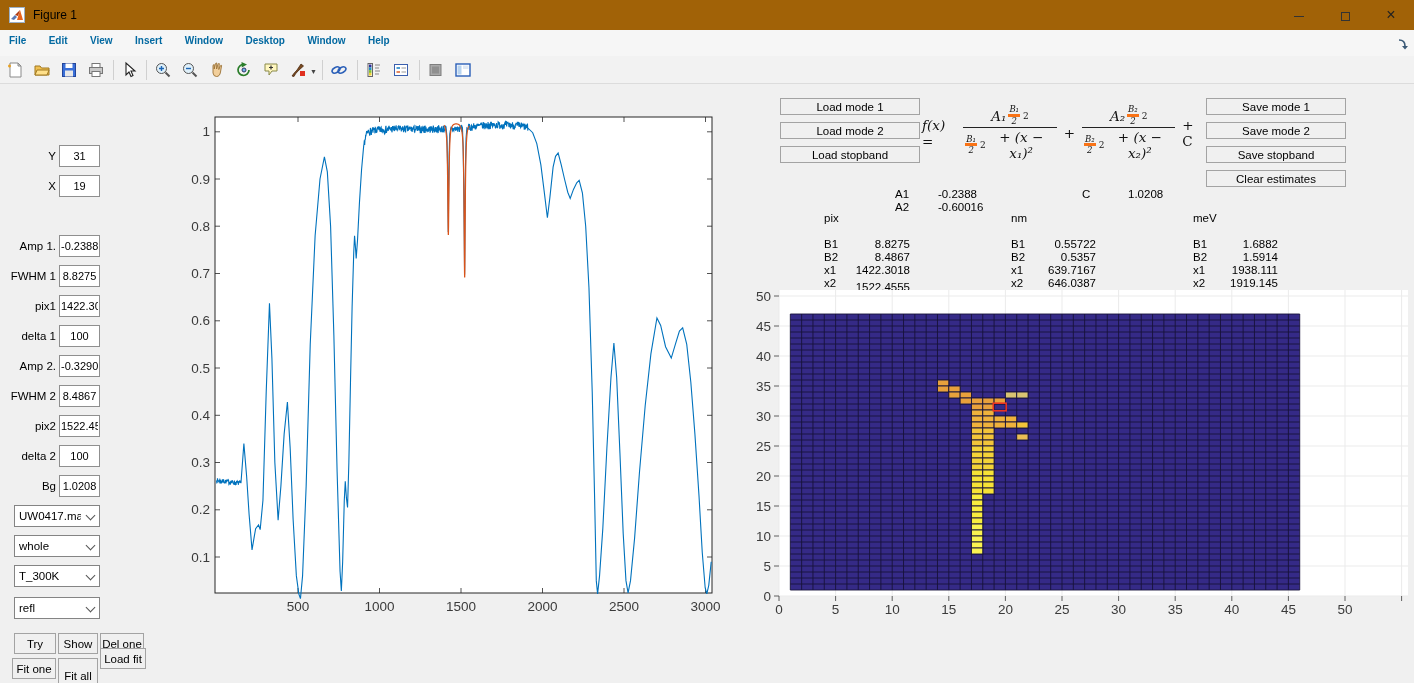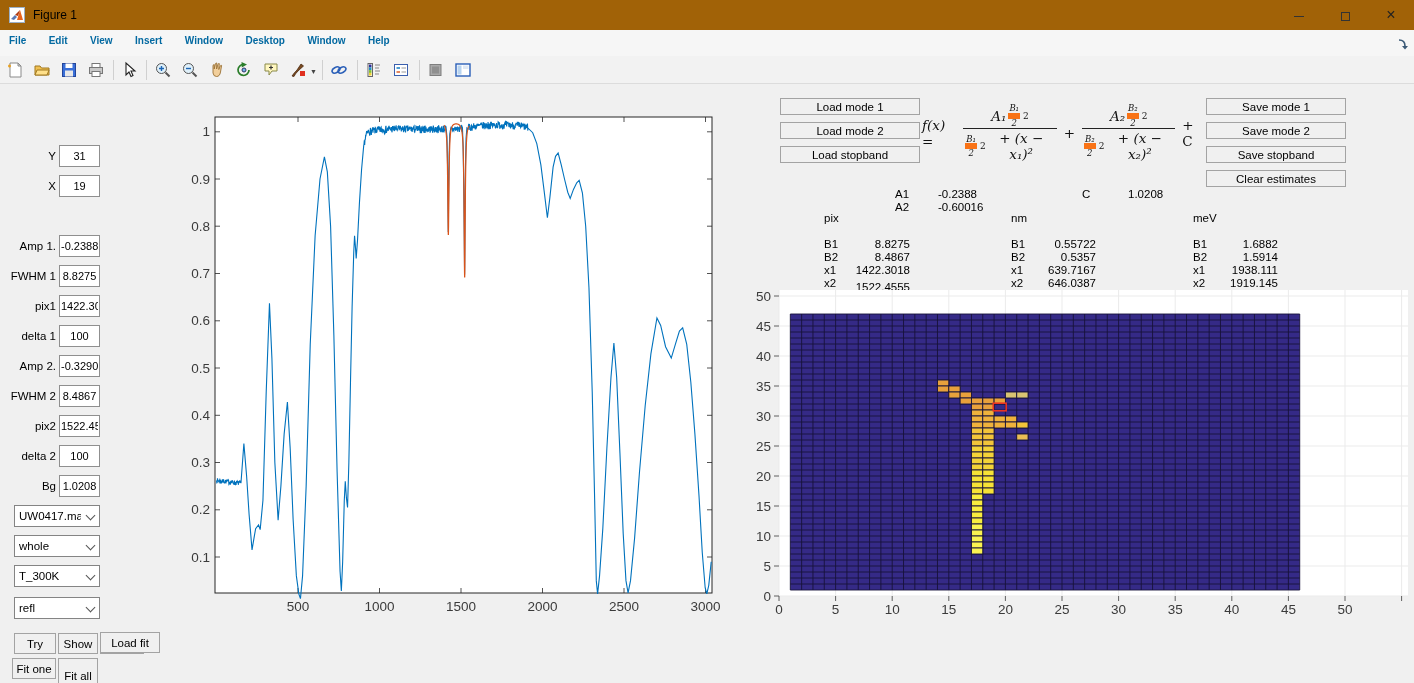--- a/index.html
+++ b/index.html
@@ -41,21 +41,21 @@
   .param-text { position:absolute; font-size:11.5px; color:#000; white-space:nowrap; }
   .num-right { text-align:right; }
 
   
   #formula { position:absolute; left:922px; top:101px; width:290px; height:64px; display:flex; align-items:center;
              font-family:"DejaVu Serif",serif; font-style:italic; font-size:13.5px; color:#111; }
   .bigfrac { display:inline-flex; flex-direction:column; text-align:center; margin:0 3px; }
   .fnum { border-bottom:1px solid #222; padding:0 5px 1px 5px; display:flex; align-items:center; justify-content:center; }
   .fden { padding-top:1px; display:flex; align-items:center; justify-content:center; }
   .sfrac { display:inline-flex; flex-direction:column; font-size:8.5px; line-height:1.05; text-align:center; margin:0 2px; font-style:italic; }
-  .sfrac .sn { border-bottom:6px solid #f97316; padding:0 1px; }
+  .sfrac .sn { border-bottom:3px solid #f97316; padding:0 1px; }
   #formula sup { font-size:9px; margin-left:1px; font-style:normal; }
   .fop { margin:0 4px; font-style:normal; }
 
   svg text { font-family:"Liberation Sans",sans-serif; }
 </style>
 </head>
 <body>
 
 <div id="window">
 
@@ -211,21 +211,21 @@
     <div class="lp-drop" style="top:597px">
       <span class="val">refl</span>
         <span class="chev"></span>
     </div>
 
     <div class="btn" style="left:14px;top:633px;width:42px;height:21px">Try</div>
     <div class="btn" style="left:58px;top:633px;width:40px;height:21px">Show</div>
     <div class="btn" style="left:100px;top:633px;width:44px;height:21px">Del one</div>
     <div class="btn" style="left:12px;top:658px;width:44px;height:21px">Fit one</div>
     <div class="btn" style="left:58px;top:658px;width:40px;height:36px">Fit all</div>
-    <div class="btn" style="left:100px;top:632px;width:60px;height:21px">Load fit</div>
+    <div class="btn" style="left:100px;top:648px;width:46px;height:21px">Load fit</div>
   </div>
 
   <svg id="spectrum-svg" style="position:absolute;left:185px;top:95px" width="545" height="535" viewBox="0 0 545 535">
       <rect x="30" y="22" width="497" height="476" fill="#ffffff" stroke="#262626" stroke-width="1"></rect>
       <line x1="113.0" y1="498" x2="113.0" y2="493" stroke="#262626" stroke-width="0.8"></line>
       <line x1="113.0" y1="22" x2="113.0" y2="27" stroke="#262626" stroke-width="0.8"></line>
       <text x="113.0" y="516" text-anchor="middle" font-size="13.5" fill="#3b3b3b">500</text>
       <line x1="194.5" y1="498" x2="194.5" y2="493" stroke="#262626" stroke-width="0.8"></line>
       <line x1="194.5" y1="22" x2="194.5" y2="27" stroke="#262626" stroke-width="0.8"></line>
       <text x="194.5" y="516" text-anchor="middle" font-size="13.5" fill="#3b3b3b">1000</text>

